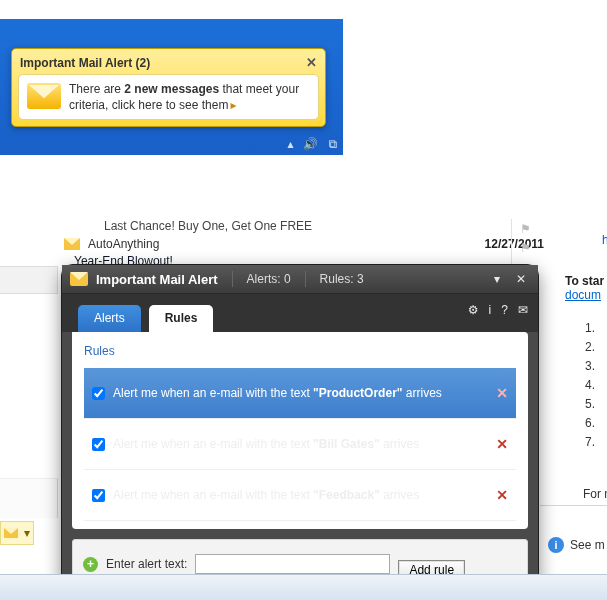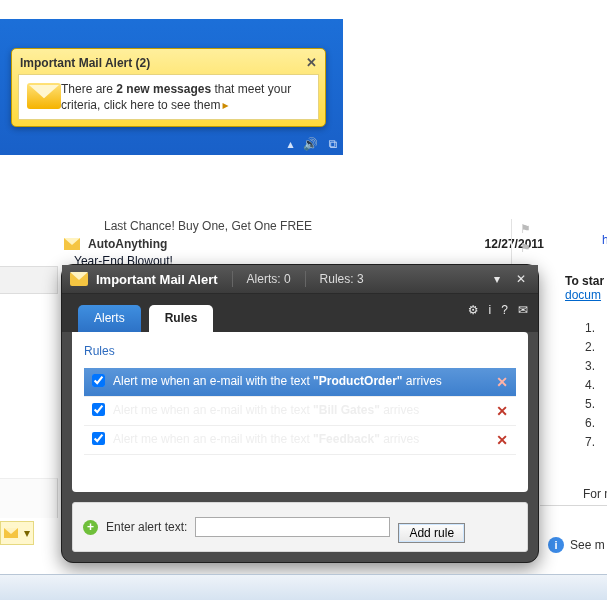--- a/index.html
+++ b/index.html
@@ -40,22 +40,23 @@
   .toast-header .x {
     margin-left: auto;
     font-size: 13px;
     cursor: pointer;
     color: #555;
   }
   .toast-body {
     display: flex;
     background: #fff;
     border: 1px solid #e6d380;
-    border-radius: 0;
+    border-radius: 5px;
     padding: 6px 8px;
+    gap: 8px;
     align-items: flex-start;
   }
   .toast-body .msg { color: #333; line-height: 1.35; }
   .toast-body .msg b { font-weight: bold; }
   .toast-body .msg .arrow { color: #cc8a00; margin-left:2px; }
   .mail-icon {
     width: 34px; height: 26px;
     background: linear-gradient(#ffe27a,#f5b300);
     border-radius: 3px;
     position: relative;
@@ -89,21 +90,21 @@
   }
   .sender-row {
     position:absolute; left:64px; top:18px; width: 480px;
     display:flex; align-items:center;
   }
   .sender-row .mini-env {
     width:16px; height:12px; background:#f5c542; margin-right:8px;
     position:relative;
   }
   .sender-row .mini-env::before{content:"";position:absolute;left:0;right:0;top:0;height:0;border-left:8px solid transparent;border-right:8px solid transparent;border-top:7px solid #fff3c0;}
-  .sender-row b { font-weight:bold; }
+  .sender-row b { font-weight:normal; }
   .sender-row .date { margin-left:auto; font-weight:bold; color:#222; }
   .flag-col {
     position:absolute; left:511px; top:0px; width:28px; border-left:1px solid #e2e2e2; height:48px;
   }
   .flag-col .flag { position:absolute; left:8px; top:3px; color:#bbb; }
   .flag-col .flag2 { position:absolute; left:8px; top:22px; color:#bbb; }
   .sneak {
     position:absolute; left:74px; top:35px; color:#0f172a;
   }
   .right-text {
@@ -185,22 +186,22 @@
   .tab-icons span{cursor:pointer;}
   .panel {
     background:#fff;
     margin:0 10px 10px 10px;
     border-radius:0 4px 4px 4px;
     padding:12px 12px 8px 12px;
     min-height:160px;
   }
   .panel .heading { color:#2d6bbf; font-size:12px; margin-bottom:10px;}
   .rule {
-    display:flex; align-items:flex-start;
-    padding:6px 8px;
+    display:flex; align-items:center;
+    padding:17px 8px;
     border-bottom:1px solid #eee;
     gap:8px;
     position:relative;
   }
   .rule.sel {
     background:linear-gradient(#5a96da,#3d7fcd);
     color:#fff;
   }
   .rule input[type=checkbox]{ width:13px;height:13px; }
   .rule .del {

